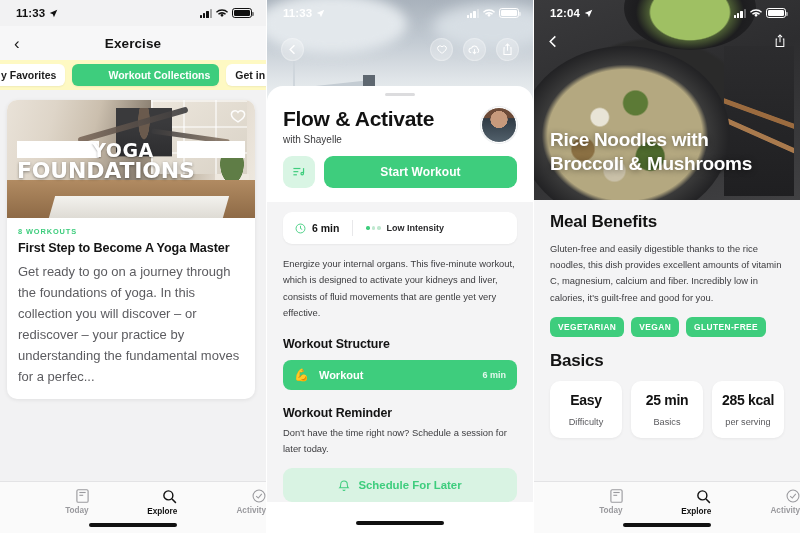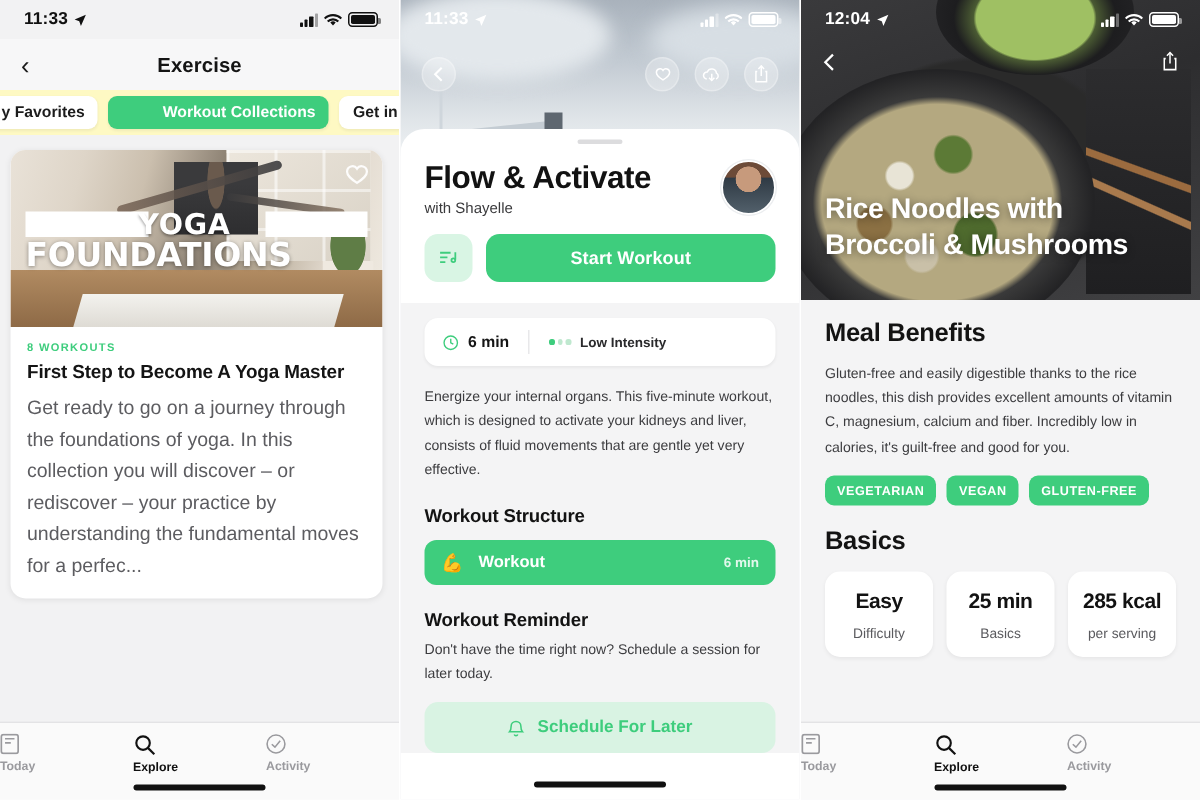--- a/index.html
+++ b/index.html
@@ -131,21 +131,21 @@
     font-size: 7.4px; font-weight: 800; letter-spacing:.6px; padding: 4px 9px; border-radius: 9px;
   }
   .card2 .heart-btn { top: 11px; right: 10px; }
 
   
   .tabbar {
     position:absolute; left:0; bottom:0; width:100%; height: 52px;
     background: rgba(250,250,250,.96); border-top: 1px solid #e3e3e5;
     display:flex; align-items:flex-start; padding-top: 7px;
   }
-  .tabitem { flex:1; display:flex; flex-direction:column; align-items:flex-start; gap:3px; color:#9a9a9e; }
+  .tabitem { flex:1; display:flex; flex-direction:column; align-items:flex-end; gap:3px; color:#9a9a9e; }
   .tabitem.active { color:#111; }
   .tabitem .tlabel { font-size: 8.2px; font-weight: 600; }
   .tabitem.active .tlabel { font-weight: 800; }
   .home-ind { position:absolute; left:50%; transform:translateX(-50%); bottom: 6px; width: 88px; height: 4px; background:#111; border-radius: 3px; }
 
   
   .p2 { background:#f4f4f5; }
   .p2-hero {
     position:absolute; left:0; top:0; width:100%; height: 104px;
     background: linear-gradient(180deg,#a9b2bc 0%, #c3cbd3 40%, #dfe4e8 75%, #eef1f3 100%);

